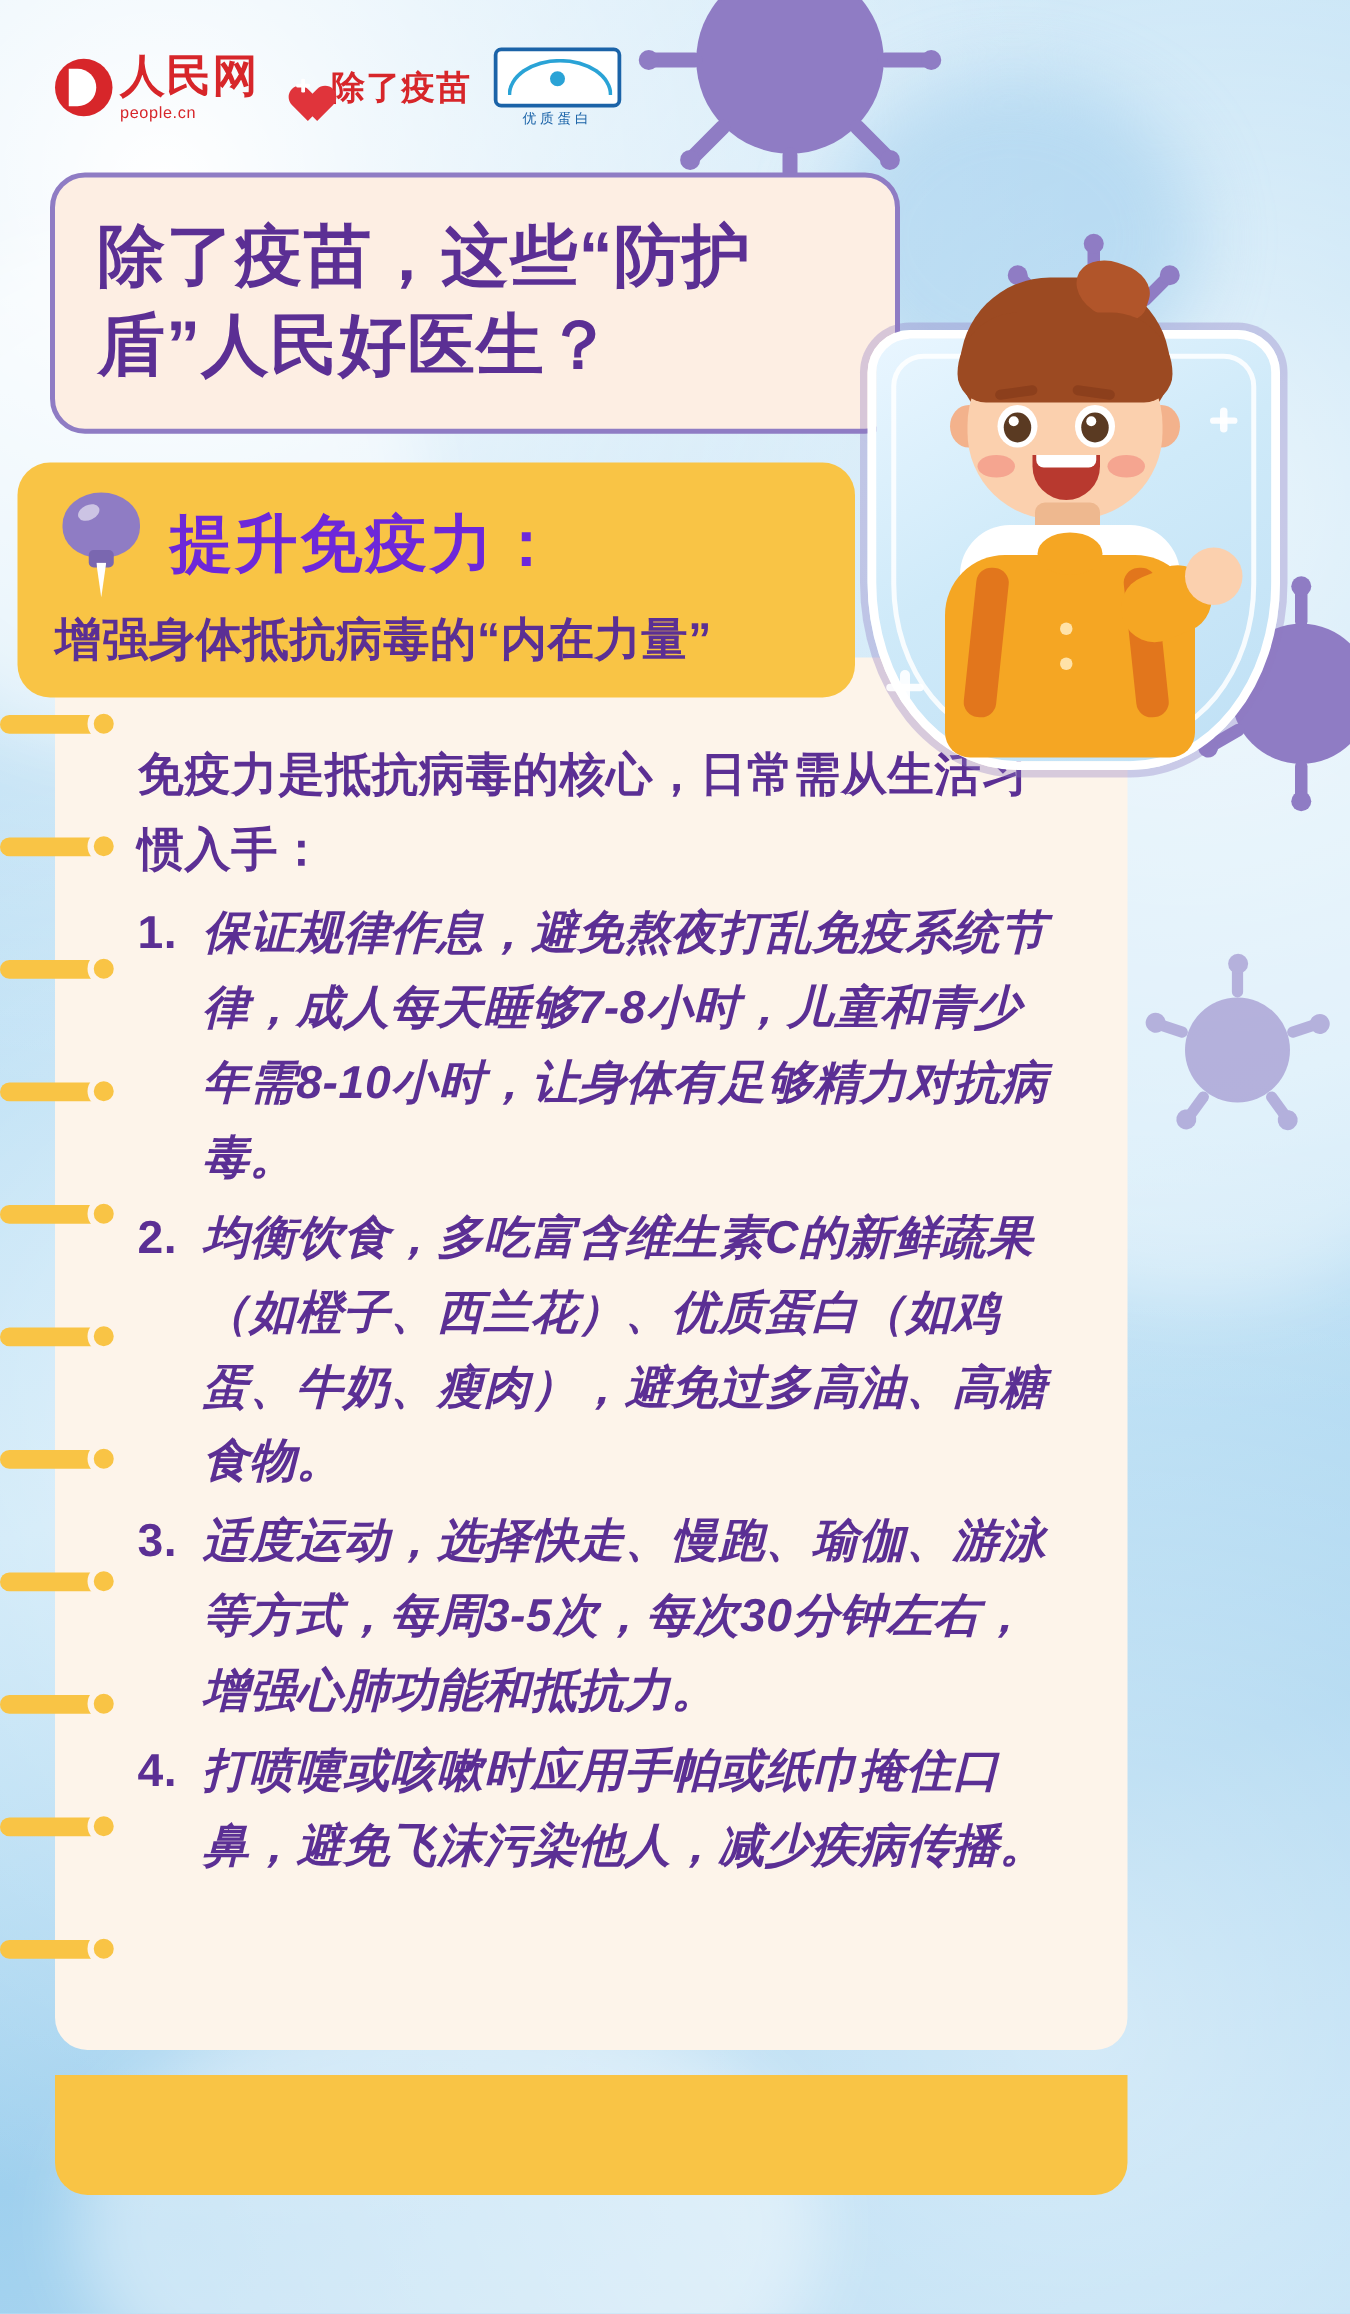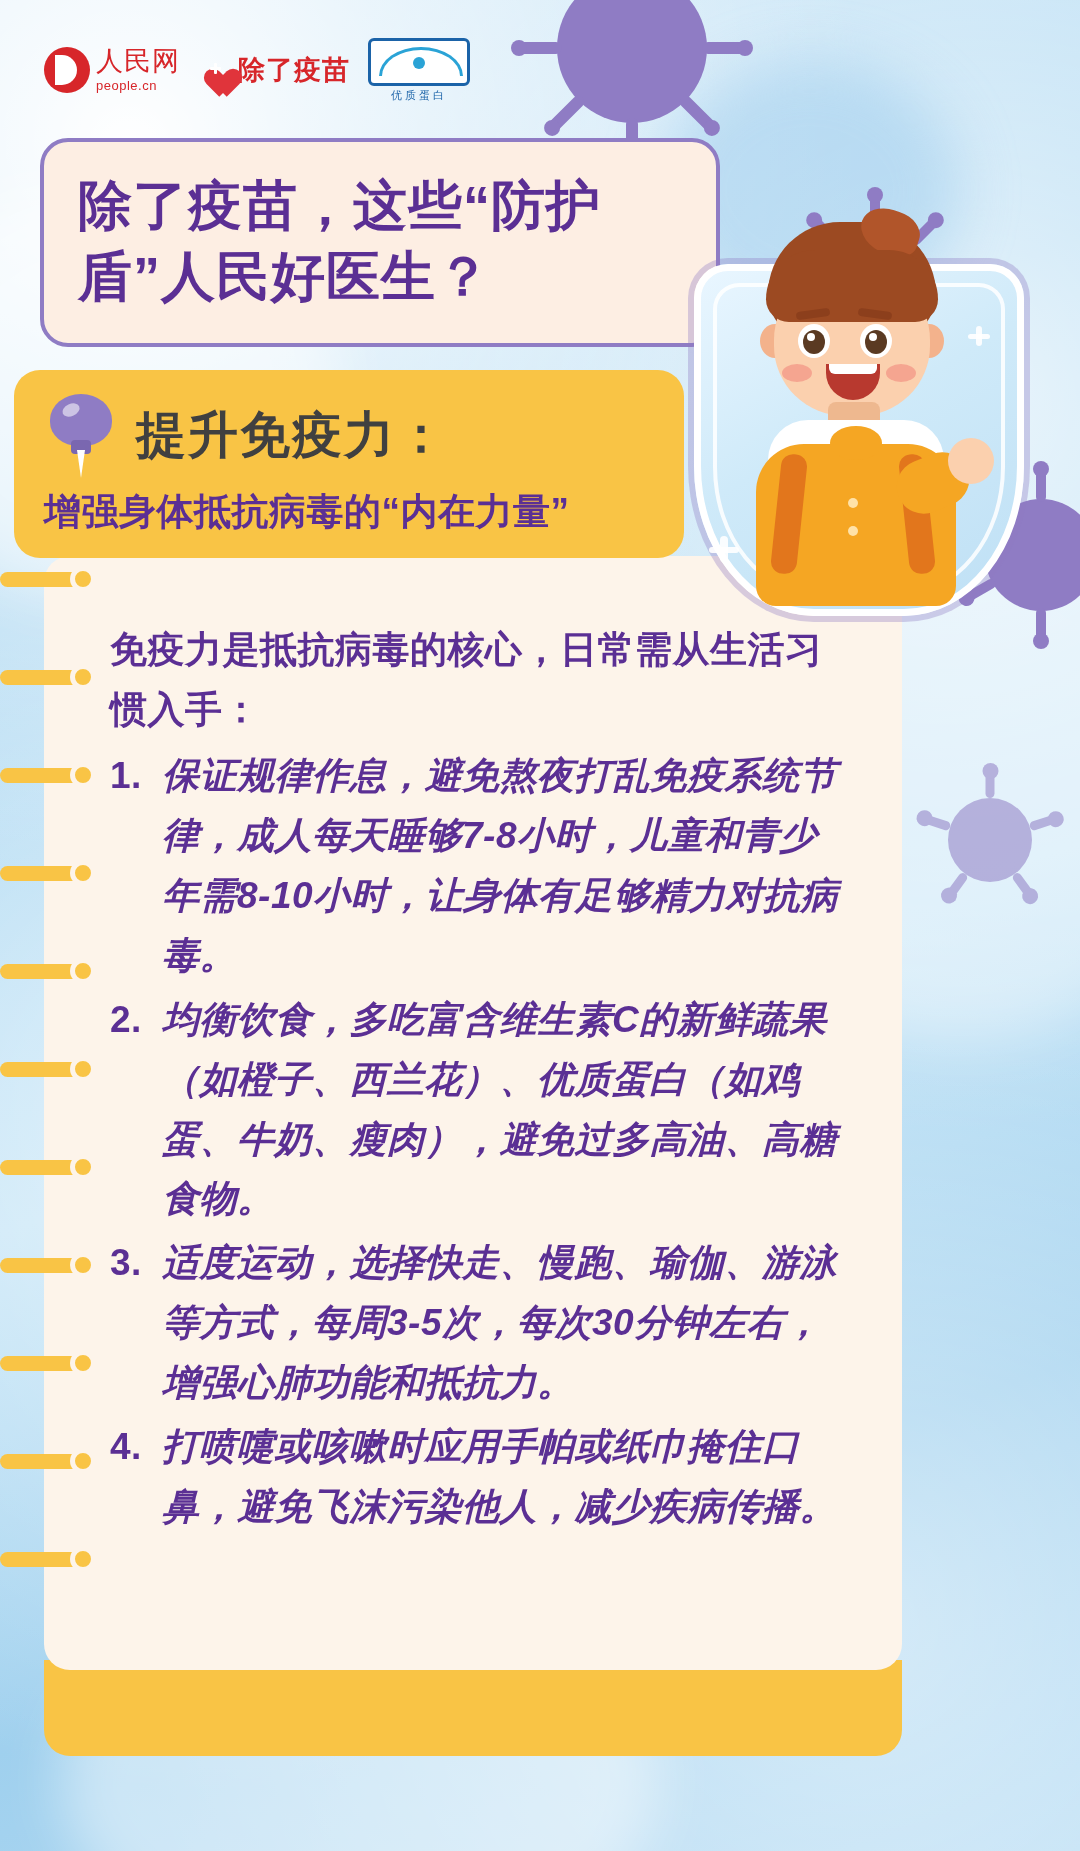--- a/index.html
+++ b/index.html
@@ -102,22 +102,22 @@
     height: 30px;
     border-radius: 0 16px 16px 0;
     background: #ffffff;
   }
   .logo-people .txt {
     display: flex;
     flex-direction: column;
     line-height: 1;
   }
   .logo-people .cn {
-    font-size: 27px;
-    font-weight: normal;
+    font-size: 36px;
+    font-weight: bold;
     color: #d7262a;
     letter-spacing: 1px;
   }
   .logo-people .en {
     font-size: 13px;
     color: #d7262a;
     letter-spacing: 0.5px;
     margin-top: 4px;
   }
   .logo-doctor {
@@ -284,38 +284,38 @@
     left: 33px;
     top: 58px;
     width: 8px;
     height: 28px;
     background: #ffffff;
     clip-path: polygon(0 0, 100% 0, 50% 100%);
   }
   .section-banner .heading {
     font-size: 50px;
     font-weight: bold;
-    color: #404040;
+    color: #6d28d9;
     letter-spacing: 2px;
     line-height: 1.1;
   }
   .section-banner .subheading {
     margin-top: 12px;
     font-size: 37px;
     font-weight: bold;
     color: #5b2f94;
     letter-spacing: 0.5px;
     line-height: 1.2;
   }
 
   
   .content-card {
     position: absolute;
     left: 44px;
-    top: 556px;
+    top: 526px;
     width: 858px;
     height: 1114px;
     background: #fdf4ea;
     border-radius: 26px;
     box-sizing: border-box;
     padding: 64px 52px 48px 66px;
     z-index: 3;
   }
   .content-card .lead {
     font-size: 37px;

